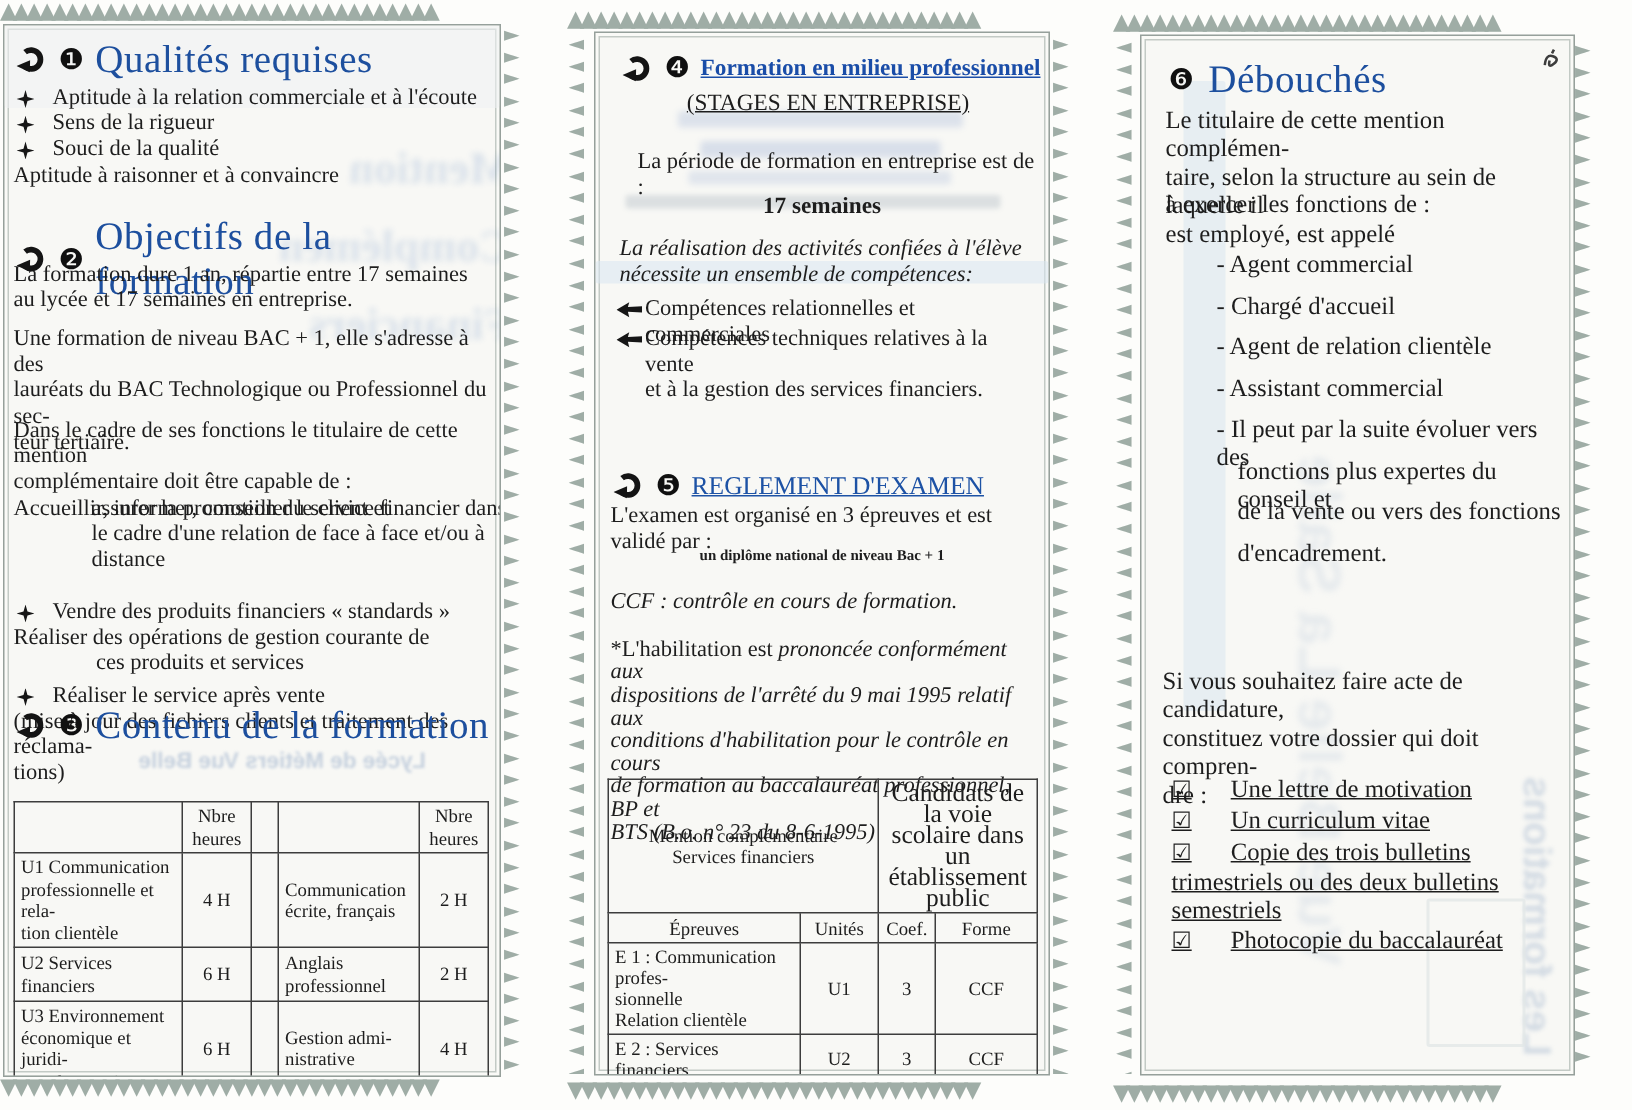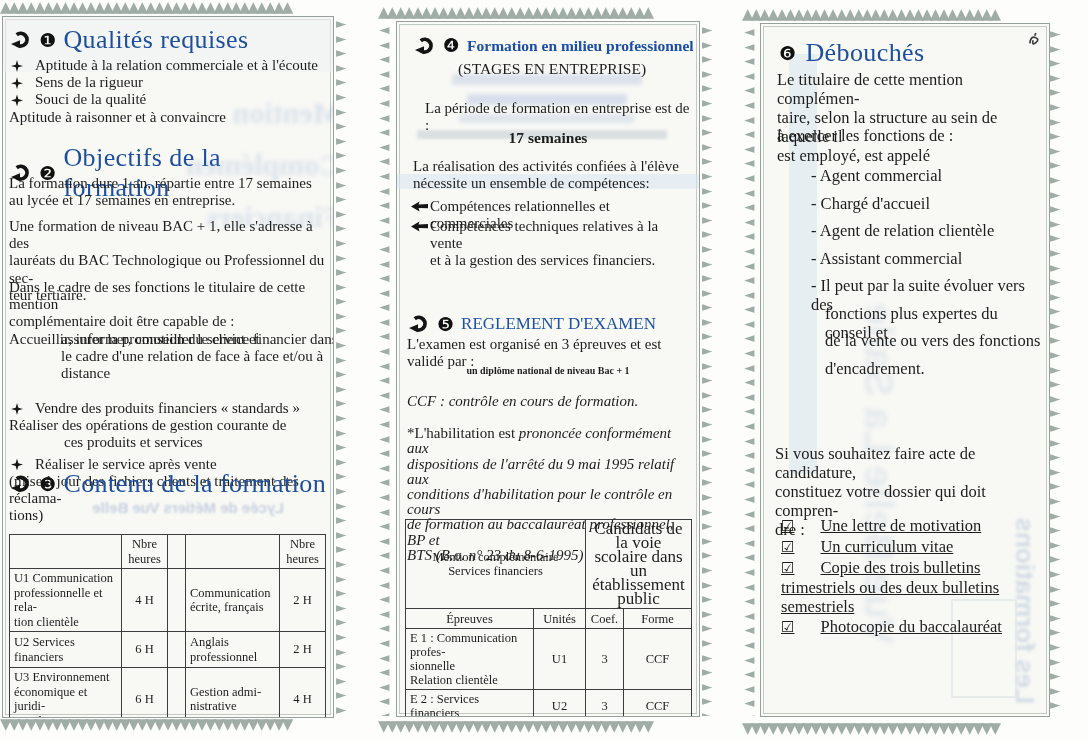--- a/index.html
+++ b/index.html
@@ -33,21 +33,21 @@
     flex:0 0 auto; width:12px; height:12px; background:#161616; margin:3px 12px 0 2px;
     clip-path:polygon(50% 0%, 61% 39%, 100% 50%, 61% 61%, 50% 100%, 39% 61%, 0% 50%, 39% 39%);
   }
   .indent { margin-left:52px; }
   .tbl { border-collapse:collapse; background:transparent; table-layout:fixed; }
   .tbl td { border:1px solid #3d3d3d; padding:2px 4px; vertical-align:middle; overflow:hidden; }
   .tbl1 { font-size:12.5px; line-height:14.5px;padding-left:12px; }
   .tbl2 { font-size:12.5px; line-height:14px; }
   .ctr { text-align:center; }
   .blue { color:#1a4da8; }
-  .u { }
+  .u { text-decoration:underline; }
   .b { font-weight:bold; }
   .i { font-style:italic; }
   .chk-item { margin-bottom:1px;text-decoration:underline; }
   .chk-box { font-family:"DejaVu Sans",sans-serif; font-size:15px; margin-right:26px; }
   .ghost { position:absolute; pointer-events:none; }
   .gbar { position:absolute; pointer-events:none; border-radius:2px; }
   .role { height:27.5px; }
 </style>
 </head>
 <body>
@@ -446,21 +446,21 @@
         <path d="M6 3.5 A6.6 6.6 0 1 1 6 13.8" fill="none" stroke="#141414" stroke-width="4"></path>
         <polygon points="0,13.2 9.5,9.2 9.3,17.6" fill="#141414"></polygon>
       </svg>
     <span class="num">❹</span>
     <span class="b u blue" style="font-size:15.5px;">Formation en milieu professionnel</span>
   </div>
   <div class="abs ctr u" style="left:40px;top:38px;width:230px;font-size:15.5px;">(STAGES EN ENTREPRISE)</div>
 
   <div class="abs t15" style="left:28px;top:78px;width:266px;">La période de formation en entreprise est de :</div>
   <div class="abs ctr b" style="left:0;top:107px;width:302px;font-size:15.5px;">17 semaines</div>
-  <div class="abs t15 pre" style="left:16px;top:136px;width:276px;">La réalisation des activités confiées à l'élève
+  <div class="abs t15 pre" style="left:16px;top:136px;width:276px;font-style:italic;">La réalisation des activités confiées à l'élève
 nécessite un ensemble de compétences:</div>
 
   <div class="abs t15" style="left:14px;top:176px;width:280px;display:flex;align-items:flex-start;">
     <svg width="17" height="11" viewBox="0 0 17 11" style="flex:0 0 auto;margin:3px 2px 0 0;">
         <path d="M0 5.5 L8.5 0.5 L7.6 3.6 L17 3.1 L17 7.3 L7.6 6.9 L8.5 10.5 Z" fill="#161616"></path>
       </svg>
     <span>Compétences relationnelles et commerciales</span>
   </div>
   <div class="abs t15" style="left:14px;top:196px;width:280px;display:flex;align-items:flex-start;">
     <svg width="17" height="11" viewBox="0 0 17 11" style="flex:0 0 auto;margin:3px 2px 0 0;">

